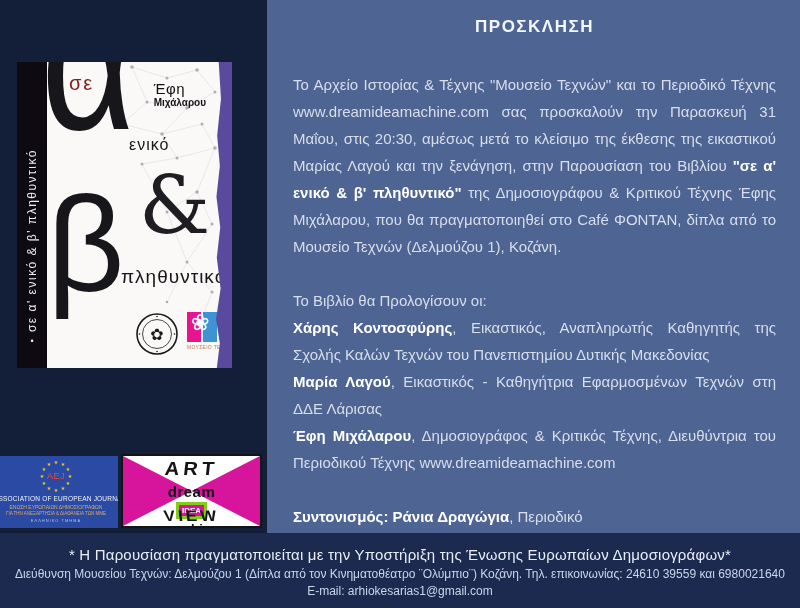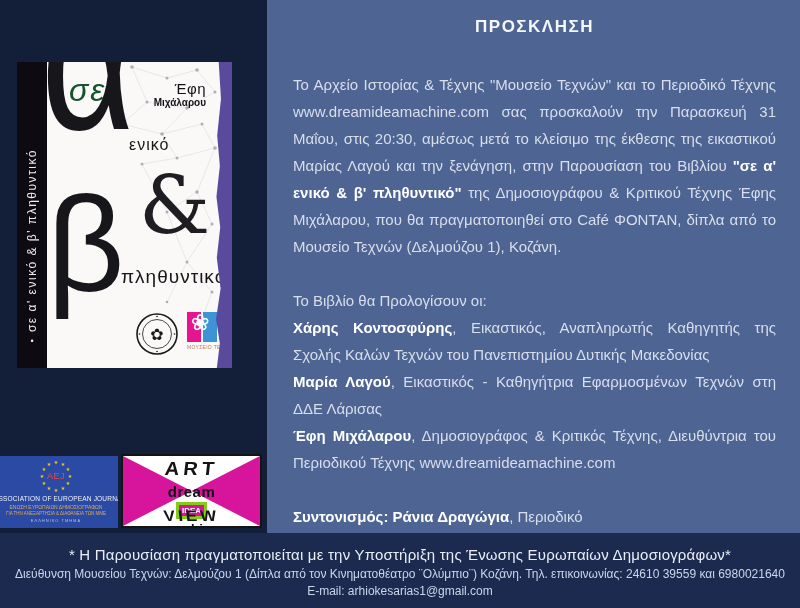--- a/index.html
+++ b/index.html
@@ -42,30 +42,30 @@
   .cover {
     position:absolute; left:30px; top:0; width:185px; height:306px;
     background:#FAF9F7; overflow:hidden; color:#17161A;
   }
   .stripe {
     position:absolute; right:0; top:0; width:19px; height:306px;
     background:#5A4A9E;
     clip-path:polygon(30% 0,100% 0,100% 100%,20% 100%,36% 92%,16% 84%,40% 74%,20% 64%,38% 54%,18% 44%,36% 34%,22% 24%,42% 12%);
   }
   .constellation { position:absolute; left:0; top:0; }
-  .cover-se { position:absolute; left:22px; top:10px; font-size:32px; letter-spacing:2px; color:#14532d;font-style:italic; }
+  .cover-se { position:absolute; left:22px; top:10px; font-size:20px; letter-spacing:2px; color:#7f1d1d; }
   .cover-alpha {
     position:absolute; left:-6px; top:-102px; font-size:200px; line-height:200px;
     transform:scaleX(0.82); transform-origin:left top; color:#17161A;
   }
   .cover-eniko { position:absolute; left:82px; top:74px; font-size:16px; letter-spacing:1px; }
   .cover-amp { position:absolute; left:92px; top:104px; font-size:80px; line-height:80px; font-family:"DejaVu Serif", serif; font-weight:normal; color:#1E1D22; }
   .cover-beta { position:absolute; left:0px; top:48px; font-size:135px; line-height:270px; color:#17161A; }
   .cover-plith { position:absolute; left:74px; top:204px; font-size:19px; letter-spacing:1px; }
-  .cover-author { position:absolute; right:26px; top:18px; text-align:right; color:#121116; }
+  .cover-author { position:absolute; right:26px; top:18px; text-align:left; color:#121116; }
   .cover-author .fn { font-size:15px; letter-spacing:0.5px; }
   .cover-author .ln { font-size:10px; font-weight:bold; }
   .stamp { position:absolute; left:88px; top:250px; }
   .museum-logo { position:absolute; left:140px; top:250px; width:30px; }
   .museum-logo .tiles { position:relative; width:30px; height:30px; }
   .museum-logo .tile-pink { position:absolute; left:0; top:0; width:14px; height:30px; background:#E6148F; }
   .museum-logo .tile-blue { position:absolute; right:0; top:0; width:14px; height:30px; background:#3D93D4; }
   .museum-logo .flower { position:absolute; left:4px; top:-2px; font-size:22px; color:#FFFFFF; text-shadow:0 0 1px #cfe; }
   .museum-caption { font-size:5px; color:#C07B5A; text-align:center; margin-top:2px; letter-spacing:0.3px; white-space:nowrap; }
 

